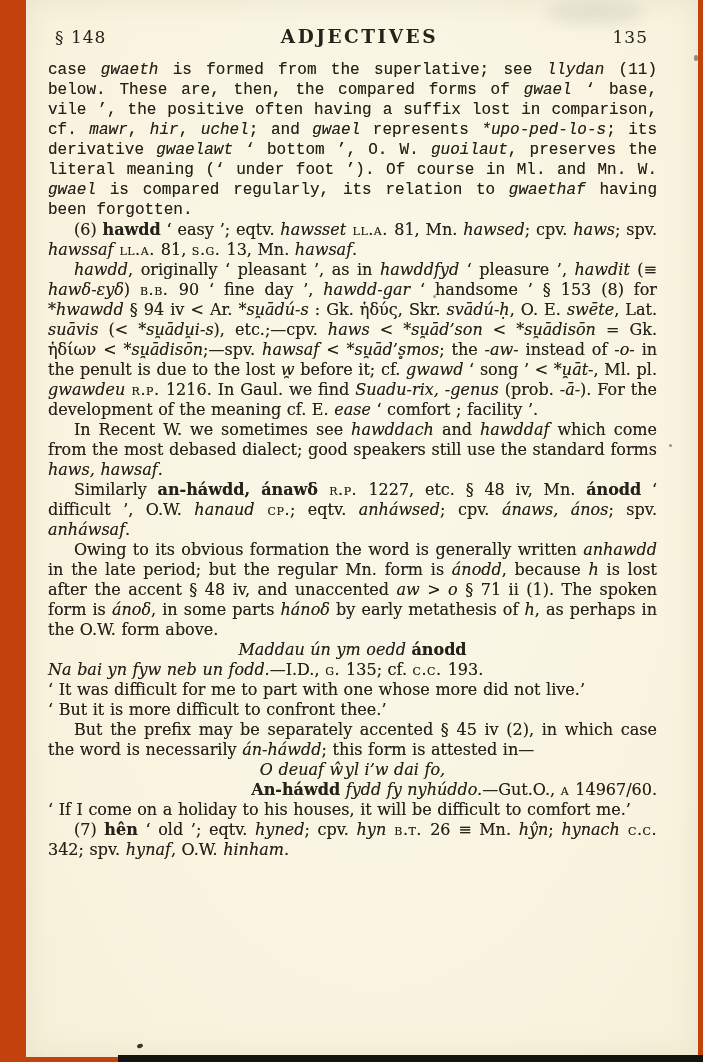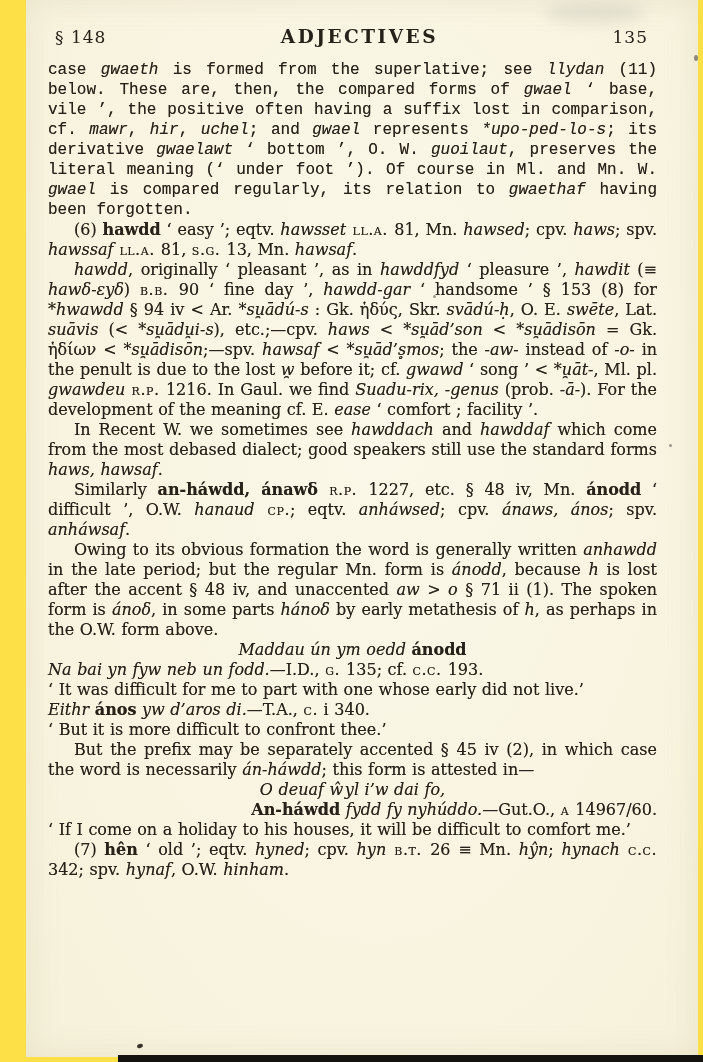--- a/index.html
+++ b/index.html
@@ -1,18 +1,18 @@
 <!DOCTYPE html>
 <html><head>
 <meta charset="utf-8">
 <style>
   html,body{margin:0;padding:0;background:#ffffff;}
   .page{
     position:relative;width:703px;height:1062px;overflow:hidden;
-    background:#fde047;
+    background:#c2410c;
     font-family:"DejaVu Serif", serif;
     color:#262119;
   }
   .paper{
     position:absolute;left:26px;right:5px;top:0;bottom:5px;
     background:
       radial-gradient(ellipse at 52% 38%, #fbf8e9 0%, #f8f4e0 62%, #f5f1d9 100%);
     box-shadow:inset 0 0 28px rgba(210,200,165,.35);
   }
   .smudge{
@@ -69,22 +69,21 @@
 
     <div class="pbody">
         <p class="blk k-flush"><span class="r-n">case </span><span class="r-i">gwaeth</span><span class="r-n"> is formed from the superlative; see </span><span class="r-i">llydan</span><span class="r-n"> (11) below. These are, then, the compared forms of </span><span class="r-i">gwael</span><span class="r-n"> ‘ base, vile ’, the positive often having a suffix lost in comparison, cf. </span><span class="r-i">mawr</span><span class="r-n">, </span><span class="r-i">hir</span><span class="r-n">, </span><span class="r-i">uchel</span><span class="r-n">; and </span><span class="r-i">gwael</span><span class="r-n"> represents </span><span class="r-i">*upo-ped-lo-s</span><span class="r-n">; its derivative </span><span class="r-i">gwaelawt</span><span class="r-n"> ‘ bottom ’, O. W. </span><span class="r-i">guoilaut</span><span class="r-n">, preserves the literal meaning (‘ under foot ’).  Of course in Ml. and Mn. W. </span><span class="r-i">gwael</span><span class="r-n"> is compared regularly, its relation to </span><span class="r-i">gwaethaf</span><span class="r-n"> having been forgotten.</span></p>
         <p class="blk k-sect"><span class="r-n">(6) </span><span class="r-b">hawdd</span><span class="r-n"> ‘ easy ’; eqtv. </span><span class="r-i">hawsset</span><span class="r-sc"> ll.a. </span><span class="r-n">81, Mn. </span><span class="r-i">hawsed</span><span class="r-n">; cpv. </span><span class="r-i">haws</span><span class="r-n">; spv. </span><span class="r-i">hawssaf</span><span class="r-sc"> ll.a. </span><span class="r-n">81, </span><span class="r-sc">s.g. </span><span class="r-n">13, Mn. </span><span class="r-i">hawsaf</span><span class="r-n">.</span></p>
         <p class="blk k-indent"><span class="r-i">hawdd</span><span class="r-n">, originally ‘ pleasant ’, as in </span><span class="r-i">hawddfyd</span><span class="r-n"> ‘ pleasure ’, </span><span class="r-i">hawdit</span><span class="r-n"> (≡ </span><span class="r-i">hawδ-ɛyδ</span><span class="r-n">) </span><span class="r-sc">b.b. </span><span class="r-n">90 ‘ fine day ’, </span><span class="r-i">hawdd-gar</span><span class="r-n"> ‘ handsome ’ § 153 (8) for </span><span class="r-i">*hwawdd</span><span class="r-n"> § 94 iv &lt; Ar. </span><span class="r-i">*su̯ādú-s</span><span class="r-n"> : Gk. ἡδύς, Skr. </span><span class="r-i">svādú-ḥ</span><span class="r-n">, O. E. </span><span class="r-i">swēte</span><span class="r-n">, Lat. </span><span class="r-i">suāvis</span><span class="r-n"> (&lt; </span><span class="r-i">*su̯ādu̯i-s</span><span class="r-n">), etc.;—cpv. </span><span class="r-i">haws</span><span class="r-n"> &lt; </span><span class="r-i">*su̯ād’son</span><span class="r-n"> &lt; </span><span class="r-i">*su̯ādisōn</span><span class="r-n"> = Gk. ἡδίων &lt; </span><span class="r-i">*su̯ādisōn</span><span class="r-n">;—spv. </span><span class="r-i">hawsaf</span><span class="r-n"> &lt; </span><span class="r-i">*su̯ād’s̥mos</span><span class="r-n">; the </span><span class="r-i">-aw-</span><span class="r-n"> instead of </span><span class="r-i">-o-</span><span class="r-n"> in the penult is due to the lost </span><span class="r-i">w̯</span><span class="r-n"> before it; cf. </span><span class="r-i">gwawd</span><span class="r-n"> ‘ song ’ &lt; </span><span class="r-i">*u̯āt-</span><span class="r-n">, Ml. pl. </span><span class="r-i">gwawdeu</span><span class="r-sc"> r.p. </span><span class="r-n">1216.  In Gaul. we find </span><span class="r-i">Suadu-rix, -genus</span><span class="r-n"> (prob. </span><span class="r-i">-ā-</span><span class="r-n">).  For the development of the meaning cf. E. </span><span class="r-i">ease</span><span class="r-n"> ‘ comfort ; facility ’.</span></p>
         <p class="blk k-indent"><span class="r-n">In Recent W. we sometimes see </span><span class="r-i">hawddach</span><span class="r-n"> and </span><span class="r-i">hawddaf</span><span class="r-n"> which come from the most debased dialect; good speakers still use the standard forms </span><span class="r-i">haws, hawsaf</span><span class="r-n">.</span></p>
         <p class="blk k-sect"><span class="r-n">Similarly </span><span class="r-b">an-háwdd, ánawδ</span><span class="r-sc"> r.p. </span><span class="r-n">1227, etc. § 48 iv, Mn. </span><span class="r-b">ánodd</span><span class="r-n"> ‘ difficult ’, O.W. </span><span class="r-i">hanaud</span><span class="r-sc"> cp.</span><span class="r-n">; eqtv. </span><span class="r-i">anháwsed</span><span class="r-n">; cpv. </span><span class="r-i">ánaws, ános</span><span class="r-n">; spv. </span><span class="r-i">anháwsaf</span><span class="r-n">.</span></p>
         <p class="blk k-indent"><span class="r-n">Owing to its obvious formation the word is generally written </span><span class="r-i">anhawdd</span><span class="r-n"> in the late period; but the regular Mn. form is </span><span class="r-i">ánodd</span><span class="r-n">, because </span><span class="r-i">h</span><span class="r-n"> is lost after the accent § 48 iv, and unaccented </span><span class="r-i">aw &gt; o</span><span class="r-n"> § 71 ii (1).  The spoken form is </span><span class="r-i">ánoδ</span><span class="r-n">, in some parts </span><span class="r-i">hánoδ</span><span class="r-n"> by early metathesis of </span><span class="r-i">h</span><span class="r-n">, as perhaps in the O.W. form above.</span></p>
         <p class="blk k-v1"><span class="r-i">Maddau ún ym oedd </span><span class="r-b">ánodd</span></p>
         <p class="blk k-v2"><span class="r-i">Na bai yn fyw neb un fodd.</span><span class="r-n">—I.D., </span><span class="r-sc">g. </span><span class="r-n">135; cf. </span><span class="r-sc">c.c. </span><span class="r-n">193.</span></p>
-        <p class="blk k-trans"><span class="r-n">‘ It was difficult for me to part with one whose early did not live.’</span></p>
-        <p class="blk k-v3"><span class="r-i">Eithr </span><span class="r-b">ános</span><span class="r-i"> yw d’aros di.</span><span class="r-n">—T.A., </span><span class="r-sc">c.</span><span class="r-n"> i 340.</span></p>
+        <p class="blk k-trans"><span class="r-n">‘ It was difficult for me to part with one whose more did not live.’</span></p>
         <p class="blk k-trans"><span class="r-n">‘ But it is more difficult to confront thee.’</span></p>
         <p class="blk k-indent"><span class="r-n">But the prefix may be separately accented § 45 iv (2), in which case the word is necessarily </span><span class="r-i">án-háwdd</span><span class="r-n">; this form is attested in—</span></p>
         <p class="blk k-v4"><span class="r-i">O deuaf ŵyl i’w dai fo,</span></p>
         <p class="blk k-v5"><span class="r-b">An-háwdd</span><span class="r-i"> fydd fy nyhúddo.</span><span class="r-n">—Gut.O., </span><span class="r-sc">a </span><span class="r-n">14967/60.</span></p>
         <p class="blk k-trans"><span class="r-n">‘ If I come on a holiday to his houses, it will be difficult to comfort me.’</span></p>
         <p class="blk k-sect"><span class="r-n">(7) </span><span class="r-b">hên</span><span class="r-n"> ‘ old ’; eqtv. </span><span class="r-i">hyned</span><span class="r-n">; cpv. </span><span class="r-i">hyn</span><span class="r-sc"> b.t. </span><span class="r-n">26 ≡ Mn. </span><span class="r-i">hŷn</span><span class="r-n">; </span><span class="r-i">hynach</span><span class="r-sc"> c.c. </span><span class="r-n">342; spv. </span><span class="r-i">hynaf</span><span class="r-n">, O.W. </span><span class="r-i">hinham</span><span class="r-n">.</span></p>
       </div>
   </div>
 
   <div class="speck s1"></div>

